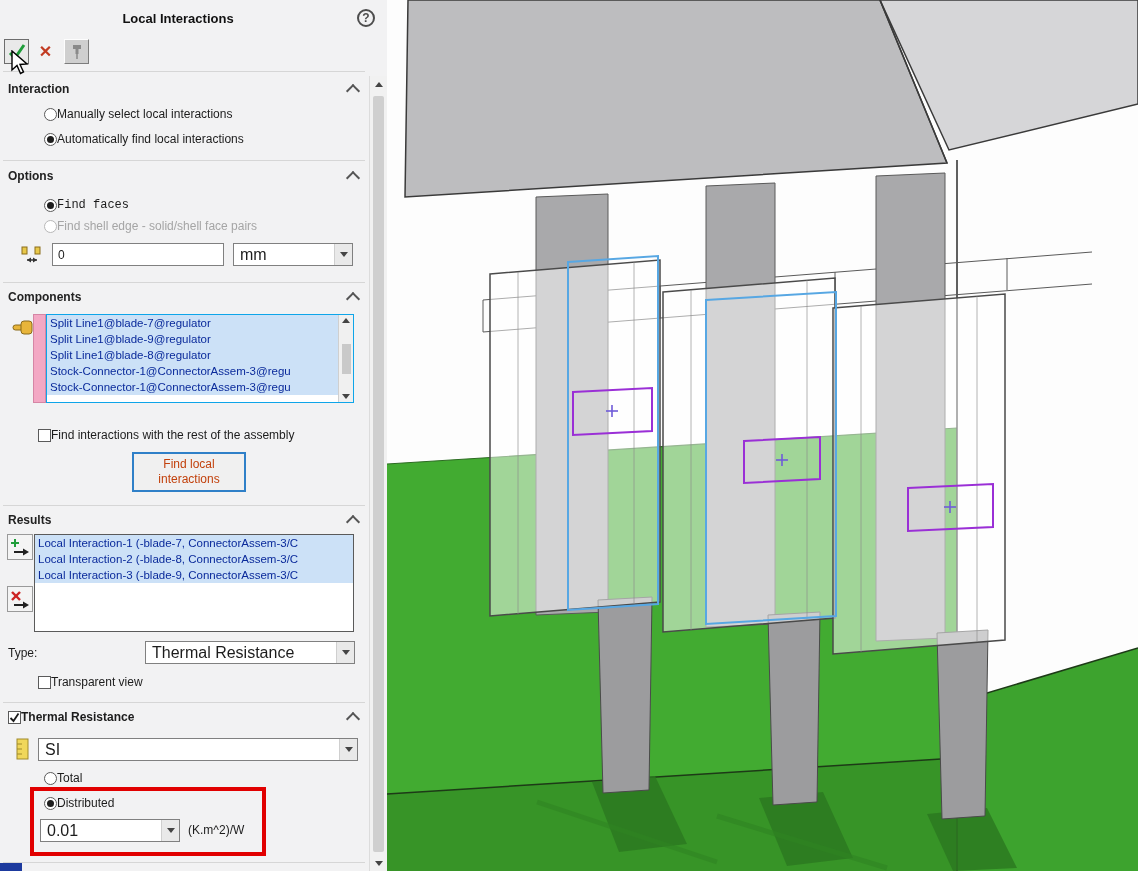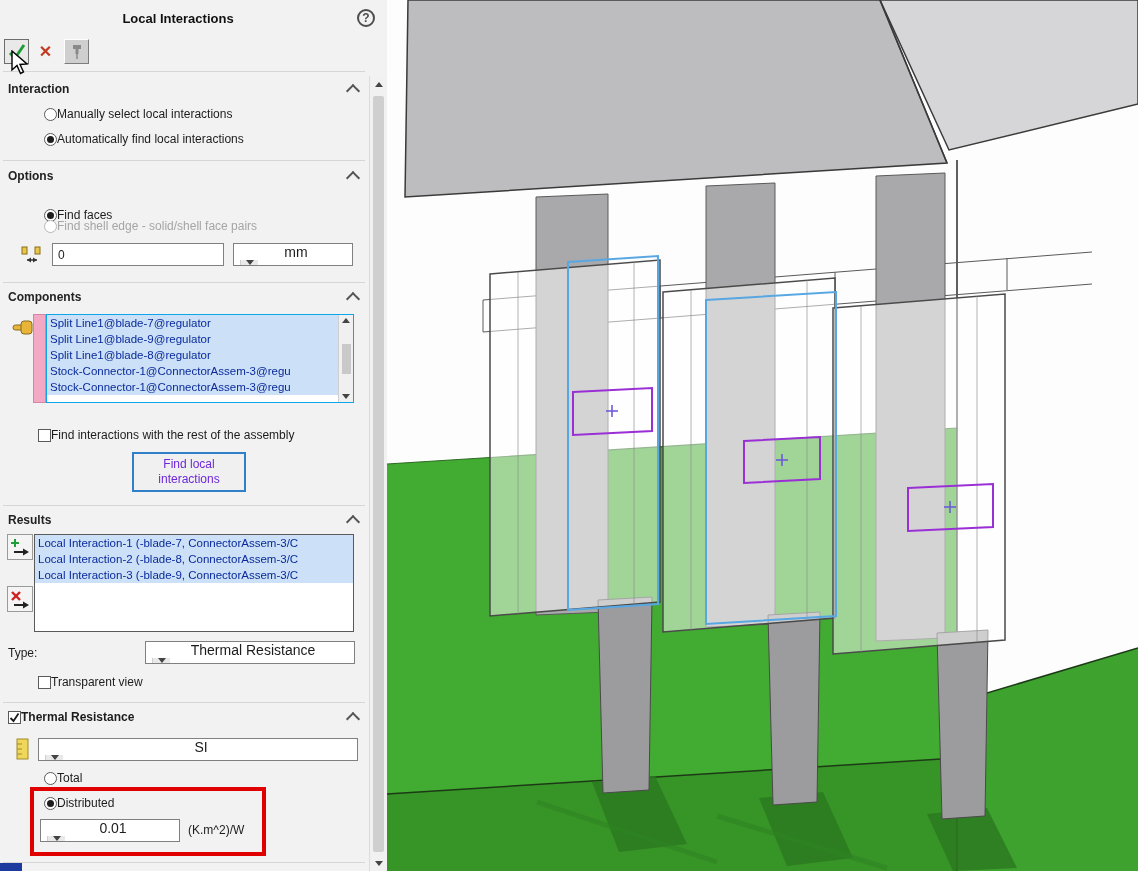--- a/index.html
+++ b/index.html
@@ -19,32 +19,32 @@
   .sec{position:absolute;left:8px;width:350px;display:flex;align-items:center;justify-content:space-between;font-weight:700;color:#222;}
   .chev{width:8px;height:8px;border-left:2px solid #555;border-top:2px solid #555;transform:rotate(45deg);margin-top:4px;flex:none;}
   .row{position:absolute;display:flex;align-items:center;}
   .rb{width:13px;height:13px;border:1px solid #5a5a5a;border-radius:50%;background:#fff;position:relative;flex:none;box-sizing:border-box;}
   .rb.on::after{content:"";position:absolute;inset:2px;background:#1d1d1d;border-radius:50%;}
   .rb.dis{border-color:#b8b8b8;}
   .dis-t{color:#a5a5a5;}
   .cb{width:13px;height:13px;border:1px solid #5a5a5a;background:#fff;flex:none;display:flex;align-items:center;justify-content:center;box-sizing:border-box;}
   .lbl{white-space:nowrap;}
   .input{position:absolute;background:#fff;border:1px solid #808080;box-sizing:border-box;display:flex;align-items:center;padding:0 5px;font-size:12px;}
-  .combo{position:absolute;background:#fff;border:1px solid #808080;box-sizing:border-box;display:flex;align-items:center;padding-left:6px;font-size:14px;flex-direction:column;}
+  .combo{position:absolute;background:#fff;border:1px solid #808080;box-sizing:border-box;display:flex;align-items:center;padding-left:6px;font-size:16px;}
   .combo .sp{flex:1;white-space:nowrap;overflow:hidden;}
   .combo .ar{width:17px;align-self:stretch;background:#e9e9e9;border-left:1px solid #cfcfcf;display:flex;align-items:center;justify-content:center;flex:none;}
   .td{width:0;height:0;border-left:4px solid transparent;border-right:4px solid transparent;border-top:5px solid #444;}
   .tu{width:0;height:0;border-left:4px solid transparent;border-right:4px solid transparent;border-bottom:5px solid #444;}
   .list{position:absolute;background:#fff;border:1px solid #0ea5e9;overflow:hidden;box-sizing:border-box;}
   .li{height:16px;line-height:16px;font-size:11.5px;padding:0 3px;white-space:nowrap;overflow:hidden;}
   .li.sel{background:#cce1f7;color:#0a2a9b;}
   .vsb{position:absolute;top:0;right:0;bottom:0;width:15px;background:#f0f0f0;border-left:1px solid #cfcfcf;display:flex;flex-direction:column;align-items:center;justify-content:space-between;padding:3px 0;box-sizing:border-box;}
   .thumb{width:9px;background:#c9c9c9;flex:none;}
   .pink{position:absolute;background:#f3a8c4;border:1px solid #d586a5;box-sizing:border-box;}
-  .fbtn{position:absolute;border:2px solid #2f80c8;background:#f0f0f0;color:#6d28d9;font-size:12px;text-align:center;display:flex;align-items:center;justify-content:center;box-sizing:border-box;line-height:1.25;}
+  .fbtn{position:absolute;border:2px solid #2f80c8;background:#f0f0f0;color:#c2410c;font-size:12px;text-align:center;display:flex;align-items:center;justify-content:center;box-sizing:border-box;line-height:1.25;}
   .sbtn{position:absolute;width:26px;height:26px;border:1px solid #9a9a9a;background:#f4f4f4;display:flex;align-items:center;justify-content:center;box-sizing:border-box;}
   .redbox{position:absolute;border:4px solid #e10000;box-sizing:border-box;pointer-events:none;z-index:6;}
   #pm-scroll{position:absolute;left:369px;top:76px;width:18px;height:795px;background:#f1f1f1;border-left:1px solid #dcdcdc;box-sizing:border-box;}
   #pm-scroll .sa{position:absolute;left:0;width:17px;height:16px;display:flex;align-items:center;justify-content:center;}
   #pm-scroll .sthumb{position:absolute;left:3px;width:11px;background:#cfcfcf;border-radius:2px;}
   .sliver{position:absolute;background:#1d3a9e;}
 
   
   #viewport{position:absolute;left:387px;top:0;width:751px;height:871px;background:#fdfdfd;}
   #cursor{position:absolute;left:11px;top:50px;z-index:9;}
@@ -85,21 +85,21 @@
     <div class="row" style="left:44px;top:132px;">
       <span class="rb on"></span>
       <span class="lbl">Automatically find local interactions</span>
     </div>
     <div class="hr" style="top:160px;"></div>
 
     <div class="sec" style="top:169px;">
       <span>Options</span>
       <span class="chev"></span>
     </div>
-    <div class="row" style="left:44px;top:208px;">
+    <div class="row" style="left:44px;top:198px;font-family:Liberation Mono, monospace;">
       <span class="rb on"></span>
       <span class="lbl">Find faces</span>
     </div>
     <div class="row" style="left:44px;top:219px;">
       <span class="rb dis"></span>
       <span class="lbl dis-t">Find shell edge - solid/shell face pairs</span>
     </div>
     <div class="abs" style="left:20px;top:244px;">
       <svg width="24" height="22" viewBox="0 0 24 22">
         <rect x="2" y="3" width="5" height="7" fill="#e8c84a" stroke="#8a6d1a"></rect>

